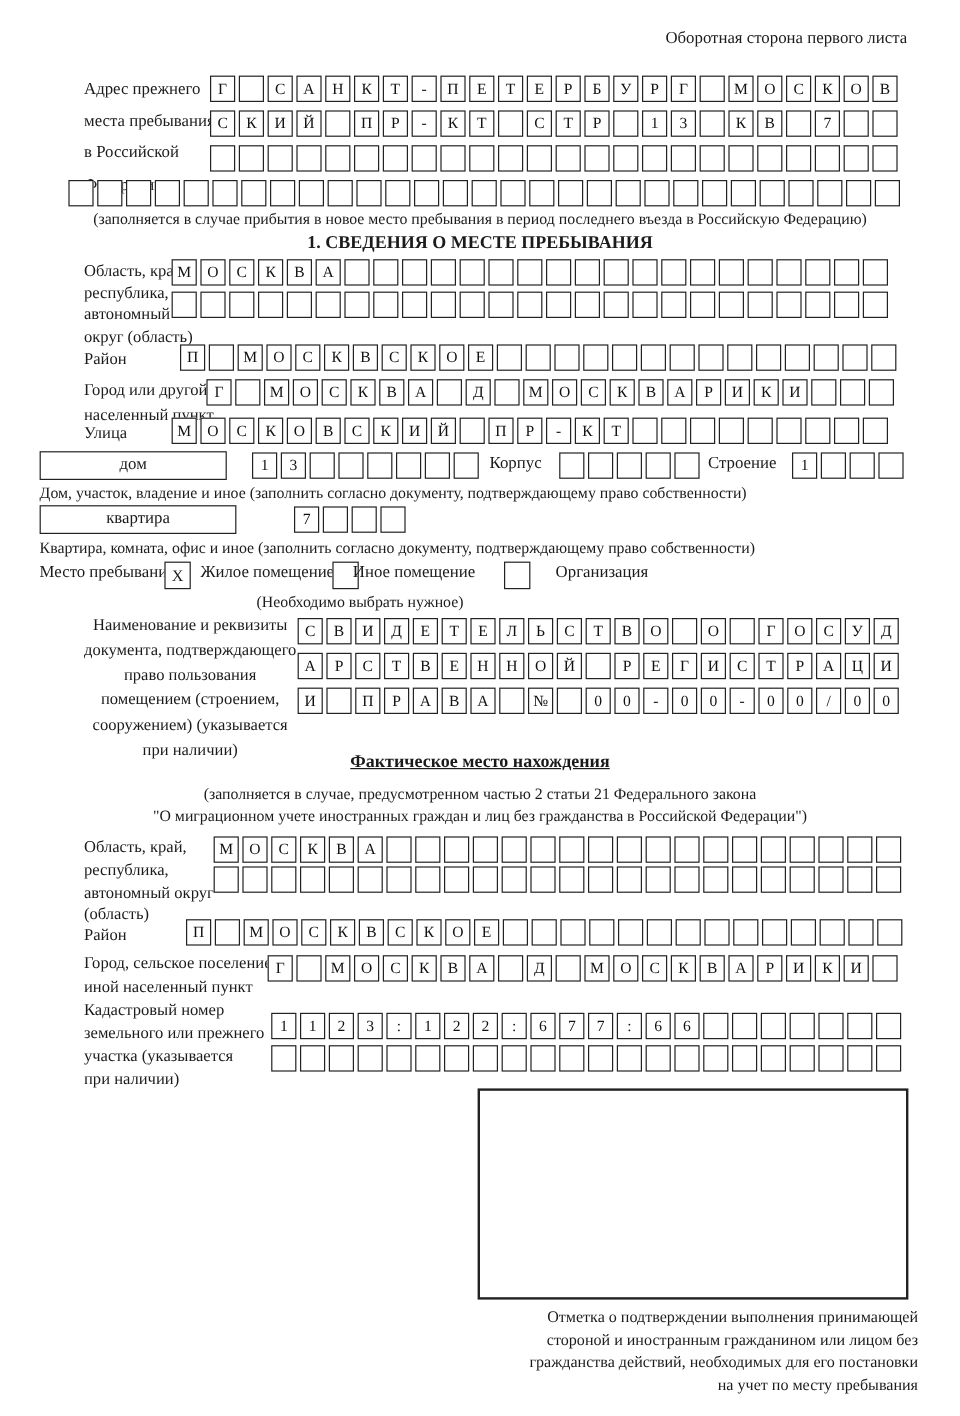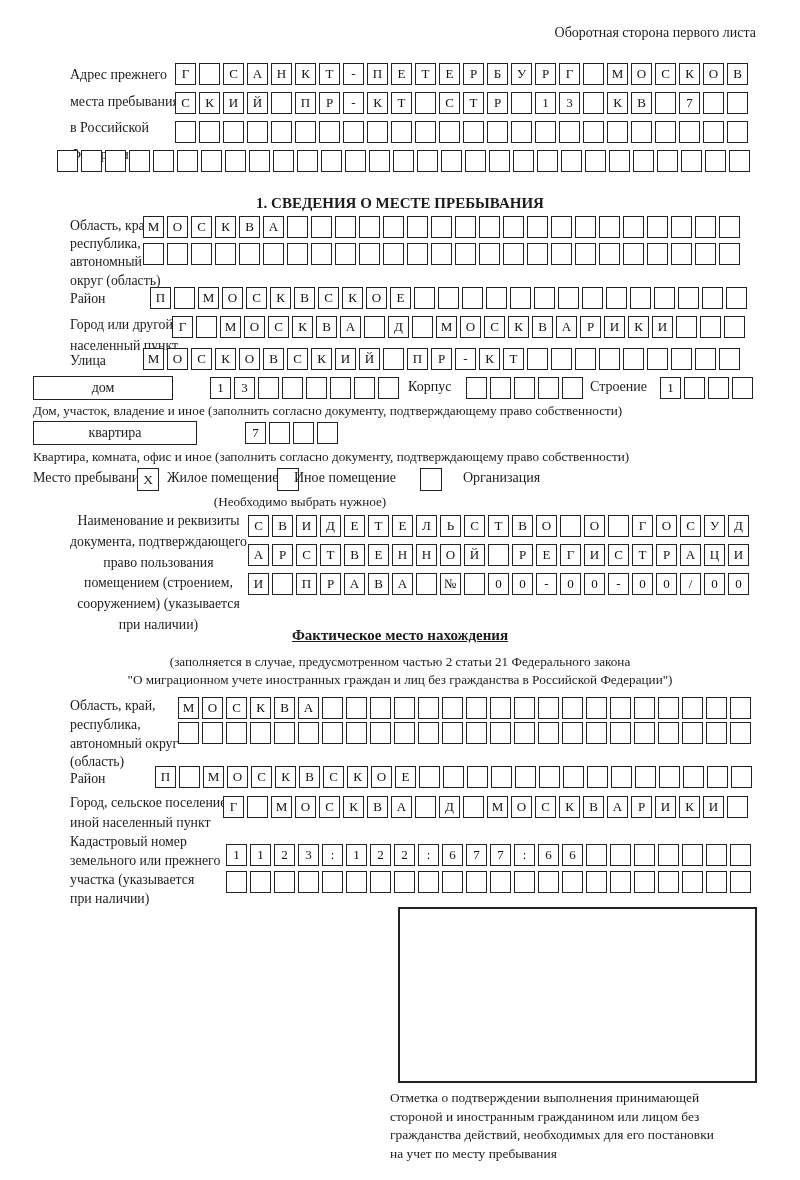--- a/index.html
+++ b/index.html
@@ -56,21 +56,21 @@
   .center{width:800px;left:0;text-align:center;}
   .bold{font-weight:bold;}
   .stampbox{
     box-sizing:border-box;
     border:2px solid #222222;
     background:#ffffff;
   }
   .caption{
     font-size:13.4px;
     line-height:18.5px;
-    text-align:left;
+    text-align:right;
     white-space:pre-line;
   }
 </style>
 </head>
 <body>
 
 <div id="page">
 
   <div class="abs" style="top:25px;right:44px;font-size:14px;">Оборотная сторона первого листа</div>
 
@@ -180,20 +180,21 @@
       <div class="cell"></div>
       <div class="cell"></div>
       <div class="cell"></div>
       <div class="cell"></div>
       <div class="cell"></div>
       <div class="cell"></div>
       <div class="cell"></div>
       <div class="cell"></div>
       <div class="cell"></div>
     </div>
+  <div class="abs note center" style="top:175px;">(заполняется в случае прибытия в новое место пребывания в период последнего въезда в Российскую Федерацию)</div>
 
   <div class="abs center bold" style="top:195px;font-size:15px;">1. СВЕДЕНИЯ О МЕСТЕ ПРЕБЫВАНИЯ</div>
 
   <div class="abs label" style="left:70px;top:217px;">Область, край,
 республика,
 автономный
 округ (область)</div>
   <div class="grid" style="left:143px;top:216px;">
       <div class="cell">М</div>
       <div class="cell">О</div>
@@ -329,21 +330,21 @@
       <div class="cell"></div>
       <div class="cell"></div>
       <div class="cell"></div>
       <div class="cell"></div>
       <div class="cell"></div>
       <div class="cell"></div>
       <div class="cell"></div>
       <div class="cell"></div>
     </div>
 
-  <div class="abs widebox" style="left:33px;top:376px;width:140px;height:24px;">дом</div>
+  <div class="abs widebox" style="left:33px;top:376px;width:156px;height:24px;">дом</div>
   <div class="grid" style="left:210px;top:377px;">
       <div class="cell">1</div>
       <div class="cell">3</div>
       <div class="cell"></div>
       <div class="cell"></div>
       <div class="cell"></div>
       <div class="cell"></div>
       <div class="cell"></div>
       <div class="cell"></div>
     </div>

